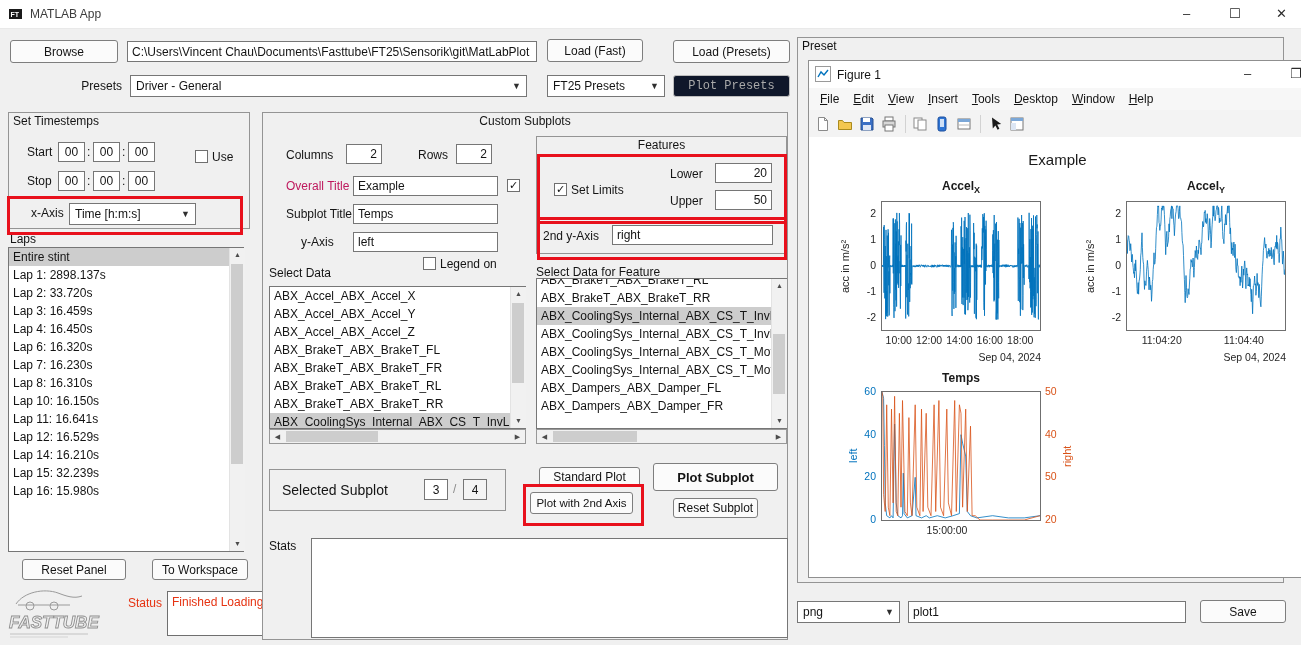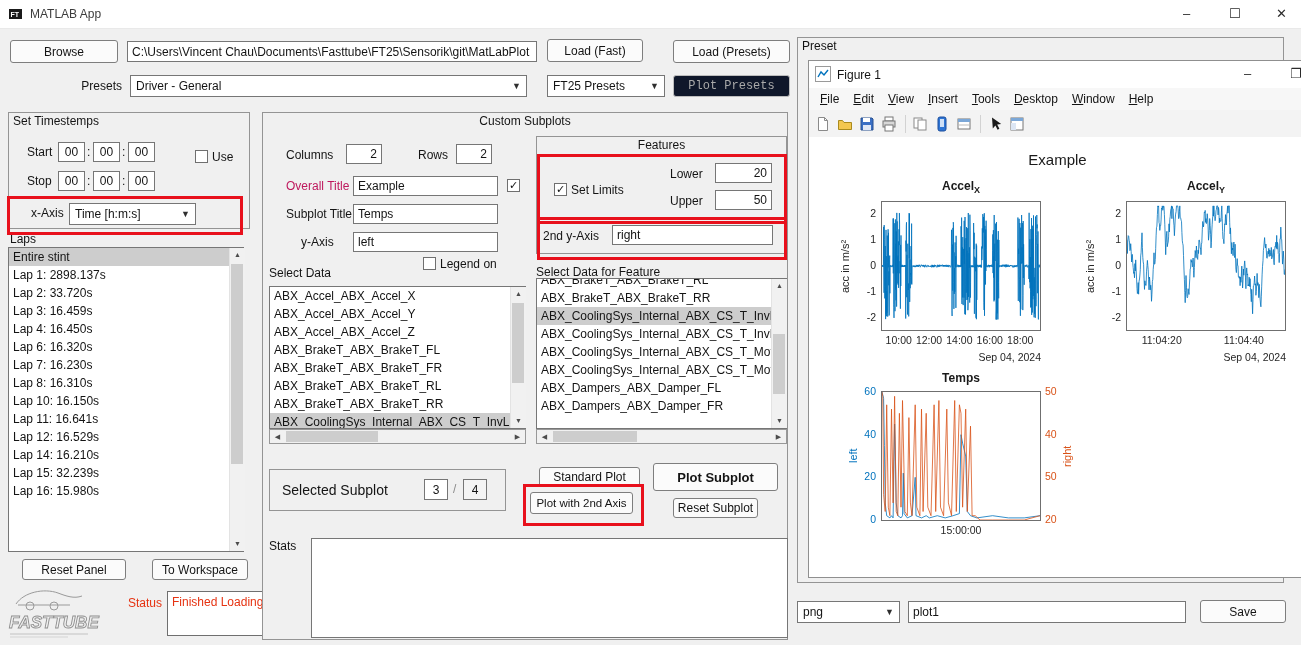--- a/index.html
+++ b/index.html
@@ -377,21 +377,21 @@
             <polyline points="0.0,0.0 0.8,4.3 1.6,102.4 3.2,119.5 4.7,12.8 6.3,115.2 7.9,123.7 9.5,17.1 11.1,110.9 12.6,4.3 14.2,119.5 15.8,123.7 17.4,21.3 19.0,115.2 20.5,8.5 22.9,119.5 25.3,123.7 26.9,25.6 28.4,110.9 30.0,123.7 33.2,12.8 34.8,115.2 37.9,123.7 39.5,17.1 41.1,119.5 44.2,21.3 45.8,115.2 49.0,123.7 52.1,12.8 53.7,119.5 56.9,8.5 58.5,115.2 61.6,123.7 64.8,17.1 66.4,110.9 69.5,123.7 72.7,8.5 74.3,119.5 77.4,12.8 79.0,21.3 80.6,115.2 83.7,17.1 85.3,119.5 88.5,34.1 90.1,123.7 93.2,123.7 98.0,128.0 110.6,128.0 126.4,128.0 142.2,128.0 158.0,123.7" fill="none" stroke="#D95319" stroke-width="0.8"></polyline>
           </svg>
           <div class="ytick" style="top: 121px; color: rgb(0, 114, 189);">0</div>
           <div class="ytick" style="top: 78.3333px; color: rgb(0, 114, 189);">20</div>
           <div class="ytick" style="top: 35.6667px; color: rgb(0, 114, 189);">40</div>
           <div class="ytick" style="top: -7px; color: rgb(0, 114, 189);">60</div>
           <div class="y2tick" style="top: 121px; color: rgb(217, 83, 25);">20</div>
           <div class="y2tick" style="top: 78.3333px; color: rgb(217, 83, 25);">50</div>
           <div class="y2tick" style="top: 35.6667px; color: rgb(217, 83, 25);">40</div>
           <div class="y2tick" style="top: -7px; color: rgb(217, 83, 25);">50</div>
-          <div class="xtick" style="left: 79px;">15:00:00</div>
+          <div class="xtick" style="left: 65px;">15:00:00</div>
         </div>
       <div class="vtext" style="left:252px;top:254px;height:130px;color:#D95319;">right</div>
     </div>
   </div>
 
   <div class="dropdown" style="left:797px;top:601px;width:103px;height:22px;">
     <span>png</span>
     <span class="dd-arrow">▼</span>
   </div>
   <input class="input" style="left: 908px; top: 601px; width: 278px; height: 22px;" value="plot1">

